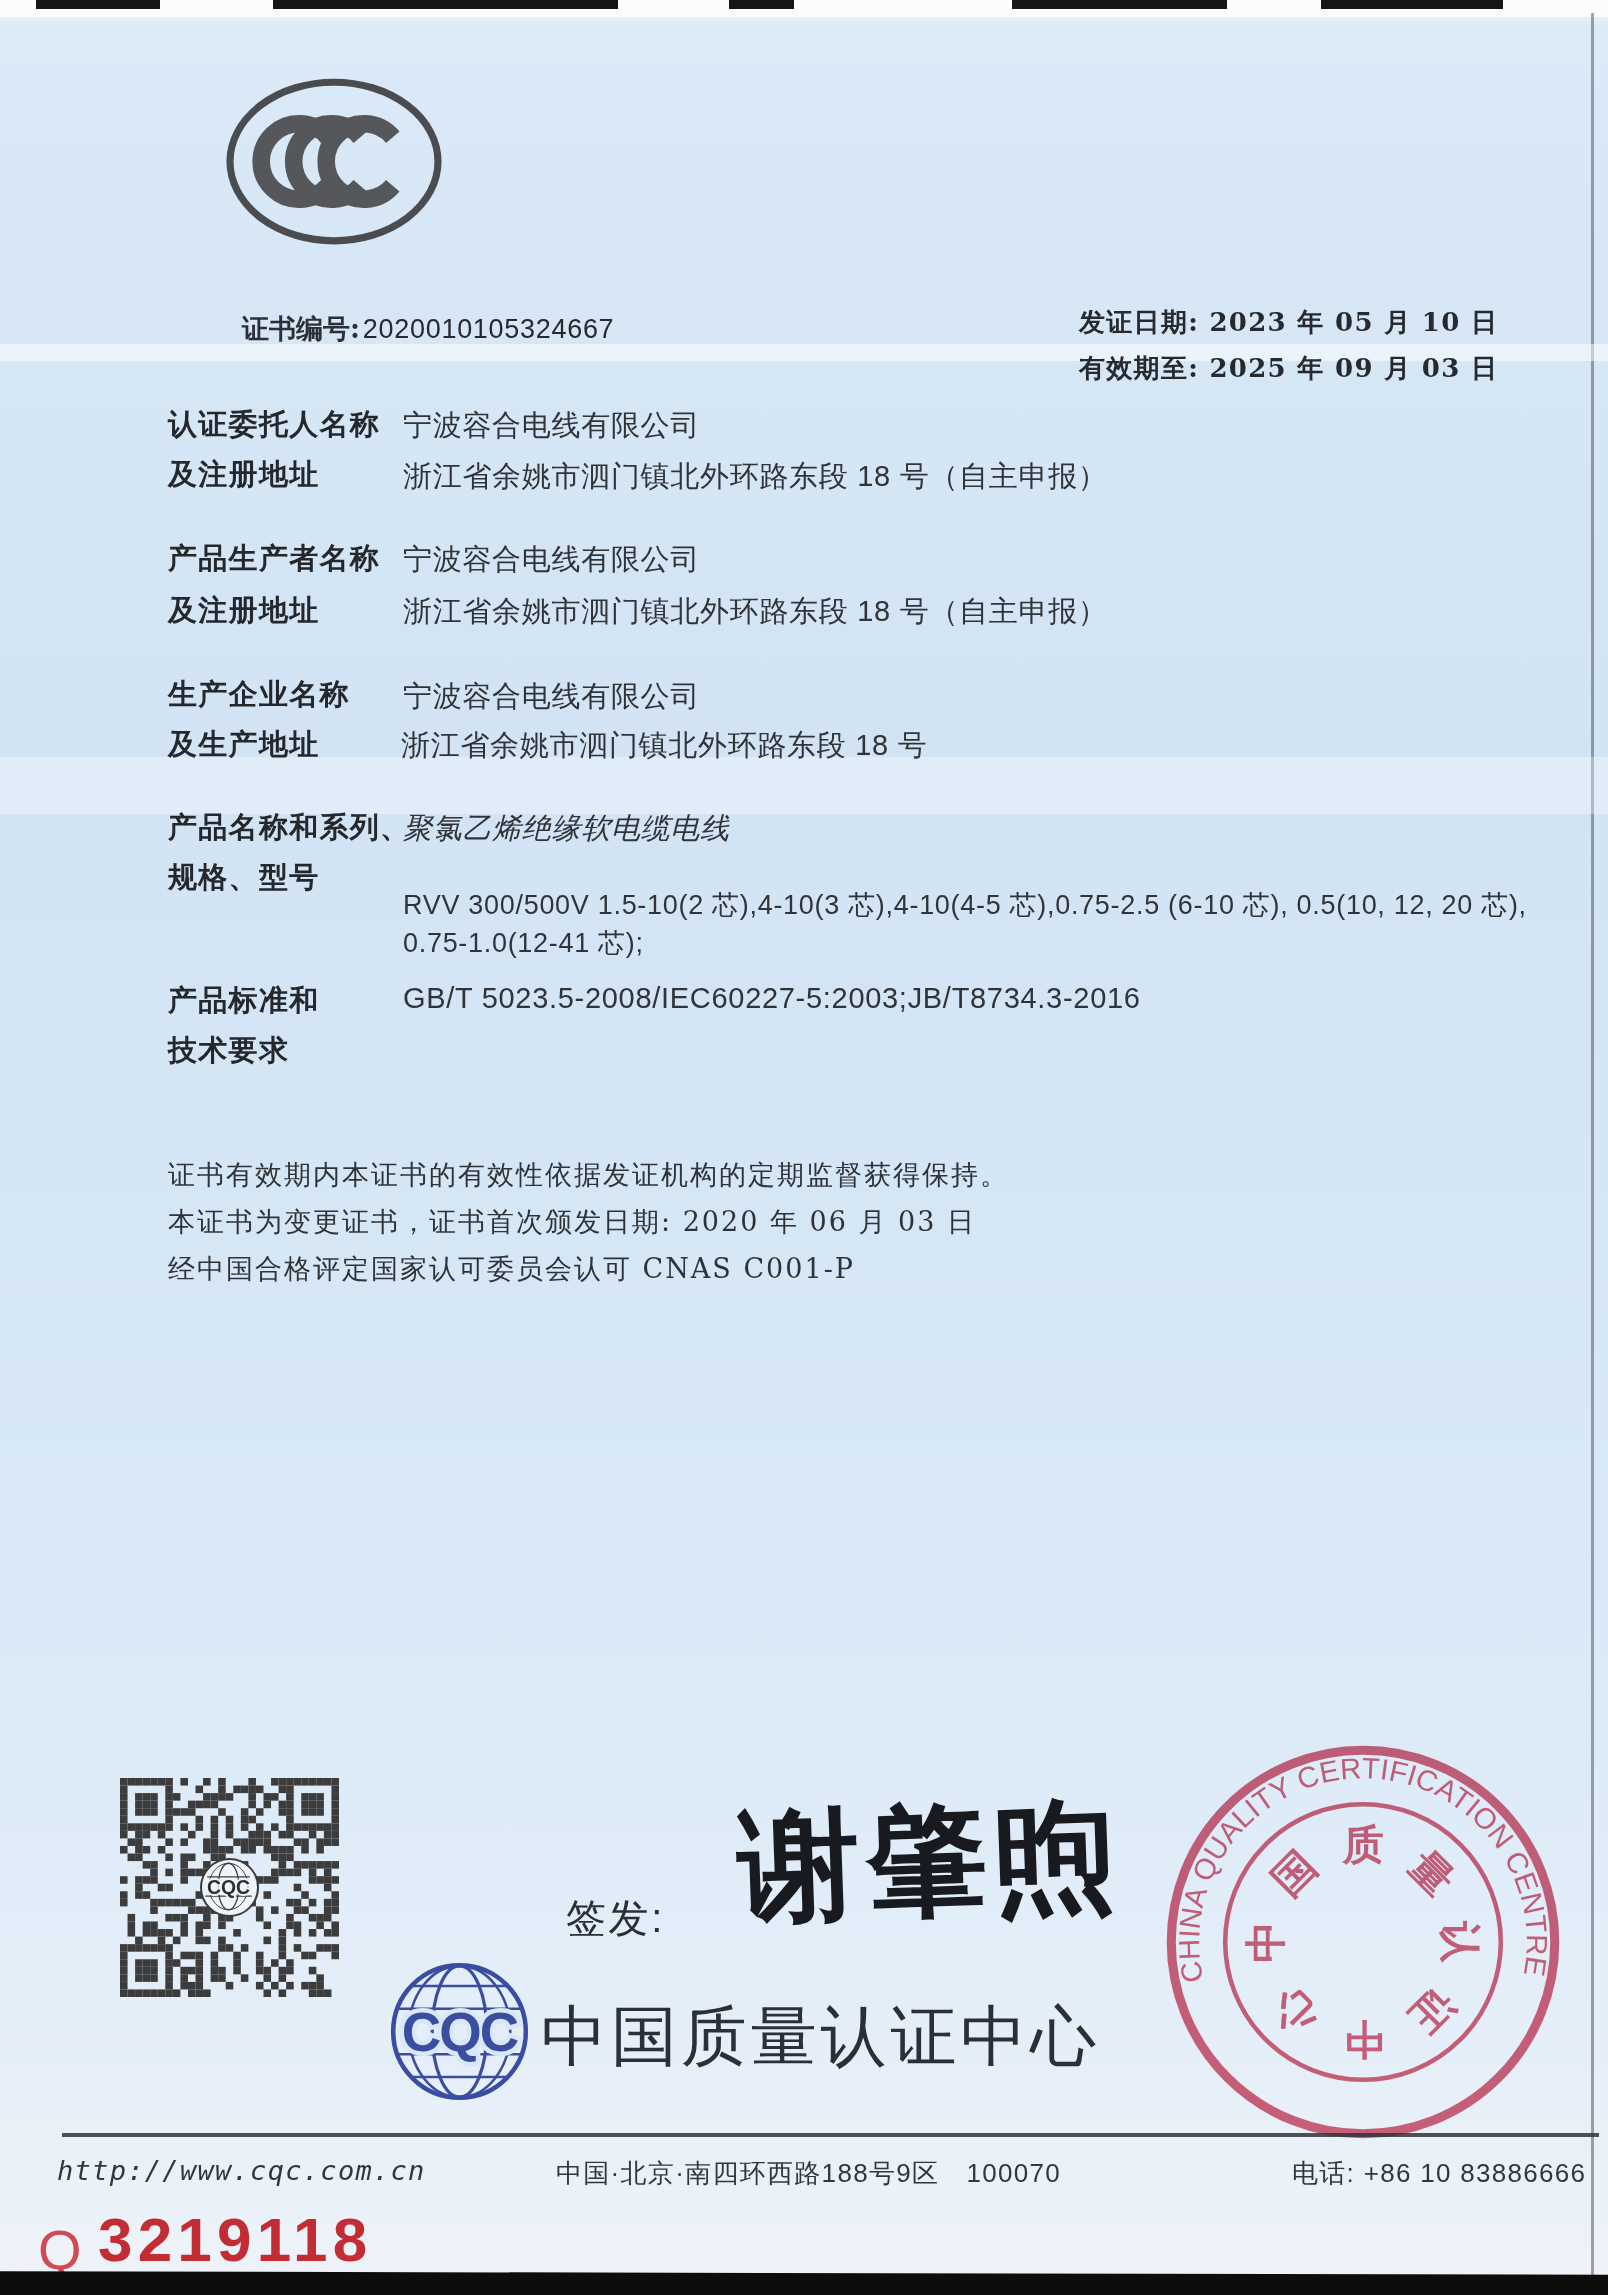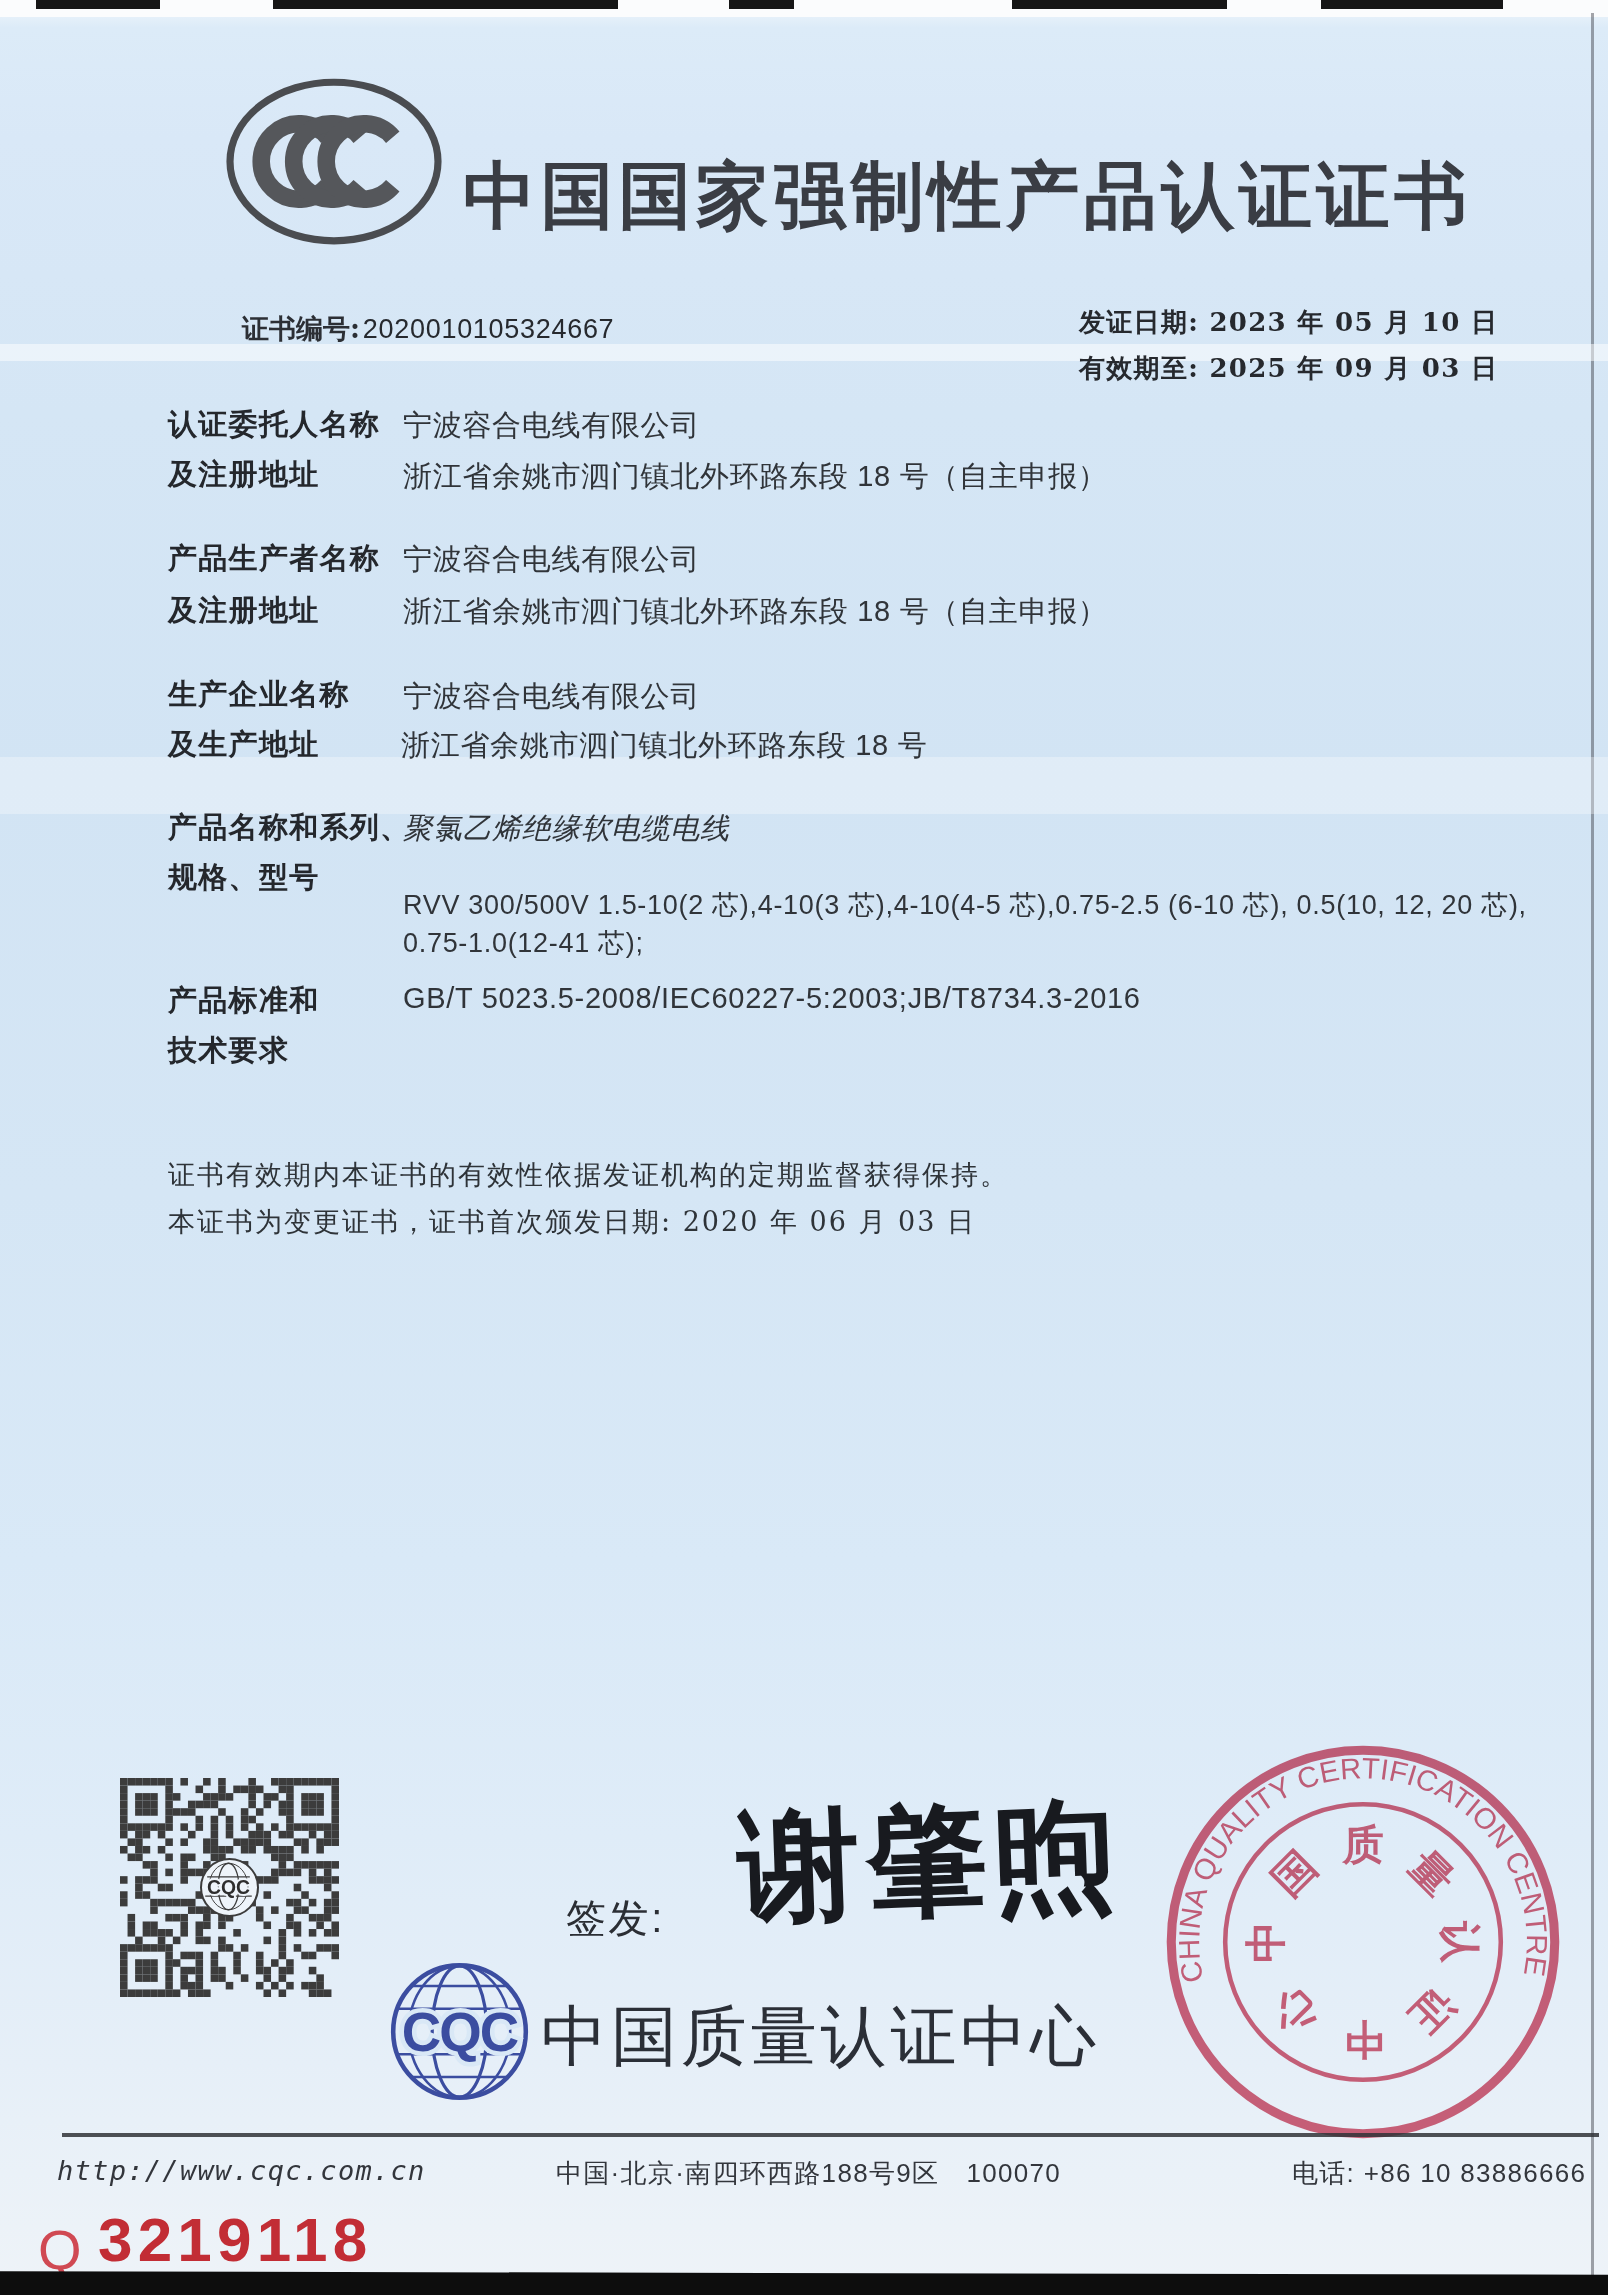--- a/index.html
+++ b/index.html
@@ -61,21 +61,20 @@
   <div class="abs fold-band" style="top:757px;height:57px;background:rgba(255,255,255,.32);"></div>
 
   <div class="abs" style="left:220px;top:77px;width:228px;height:169px;">
     <svg width="228" height="169" viewBox="0 0 350 260" xmlns="http://www.w3.org/2000/svg">
       <ellipse cx="175" cy="130" rx="160" ry="122" fill="none" stroke="#4a4c50" stroke-width="11"></ellipse>
       <path d="M 165.4 92.7 A 58 58 0 1 0 165.4 167.3" fill="none" stroke="#55575b" stroke-width="27"></path>
       <path d="M 215.4 92.7 A 58 58 0 1 0 215.4 167.3" fill="none" stroke="#55575b" stroke-width="27"></path>
       <path d="M 265.4 92.7 A 58 58 0 1 0 265.4 167.3" fill="none" stroke="#55575b" stroke-width="27"></path>
     </svg>
   </div>
-  <div class="abs title" style="left:463px;top:148px;">中国国家强制性产品认证证书</div>
 
   <div class="abs" style="left:242px;top:311px;">
     <span class="meta-label">证书编号:</span>
     <span class="meta-num">2020010105324667</span>
   </div>
   <div class="abs date-line" style="left:1079px;top:305px;">发证日期: 2023 年 05 月 10 日</div>
   <div class="abs date-line" style="left:1079px;top:351px;">有效期至: 2025 年 09 月 03 日</div>
 
   <div class="abs lbl" style="left:168px;top:405px;">认证委托人名称</div>
   <div class="abs val" style="left:403px;top:406px;">宁波容合电线有限公司</div>
@@ -97,20 +96,21 @@
   <div class="abs val" style="left:403px;top:809px;font-style:italic;">聚氯乙烯绝缘软电缆电线</div>
   <div class="abs val" style="left:403px;top:887px;font-size:27px;">RVV 300/500V 1.5-10(2 芯),4-10(3 芯),4-10(4-5 芯),0.75-2.5 (6-10 芯), 0.5(10, 12, 20 芯),</div>
   <div class="abs val" style="left:403px;top:925px;font-size:27px;">0.75-1.0(12-41 芯);</div>
 
   <div class="abs lbl" style="left:168px;top:981px;">产品标准和</div>
   <div class="abs lbl" style="left:168px;top:1031px;">技术要求</div>
   <div class="abs val" style="left:403px;top:982px;">GB/T 5023.5-2008/IEC60227-5:2003;JB/T8734.3-2016</div>
 
   <div class="abs kai" style="left:168px;top:1157px;">证书有效期内本证书的有效性依据发证机构的定期监督获得保持。</div>
   <div class="abs kai" style="left:168px;top:1204px;">本证书为变更证书，证书首次颁发日期: 2020 年 06 月 03 日</div>
+  <div class="abs kai" style="left:168px;top:1251px;">经中国合格评定国家认可委员会认可 CNAS C001-P</div>
 
 
   <div class="abs" style="left:120px;top:1778px;width:219px;height:219px;">
     <svg id="qr-svg" width="219" height="219" viewBox="0 0 336 336" xmlns="http://www.w3.org/2000/svg">
         <rect x="0.00" y="0.00" width="11.59" height="11.59" fill="#3c3c3c"></rect>
         <rect x="11.59" y="0.00" width="11.59" height="11.59" fill="#3c3c3c"></rect>
         <rect x="23.17" y="0.00" width="11.59" height="11.59" fill="#3c3c3c"></rect>
         <rect x="34.76" y="0.00" width="11.59" height="11.59" fill="#3c3c3c"></rect>
         <rect x="46.34" y="0.00" width="11.59" height="11.59" fill="#3c3c3c"></rect>
         <rect x="57.93" y="0.00" width="11.59" height="11.59" fill="#3c3c3c"></rect>

